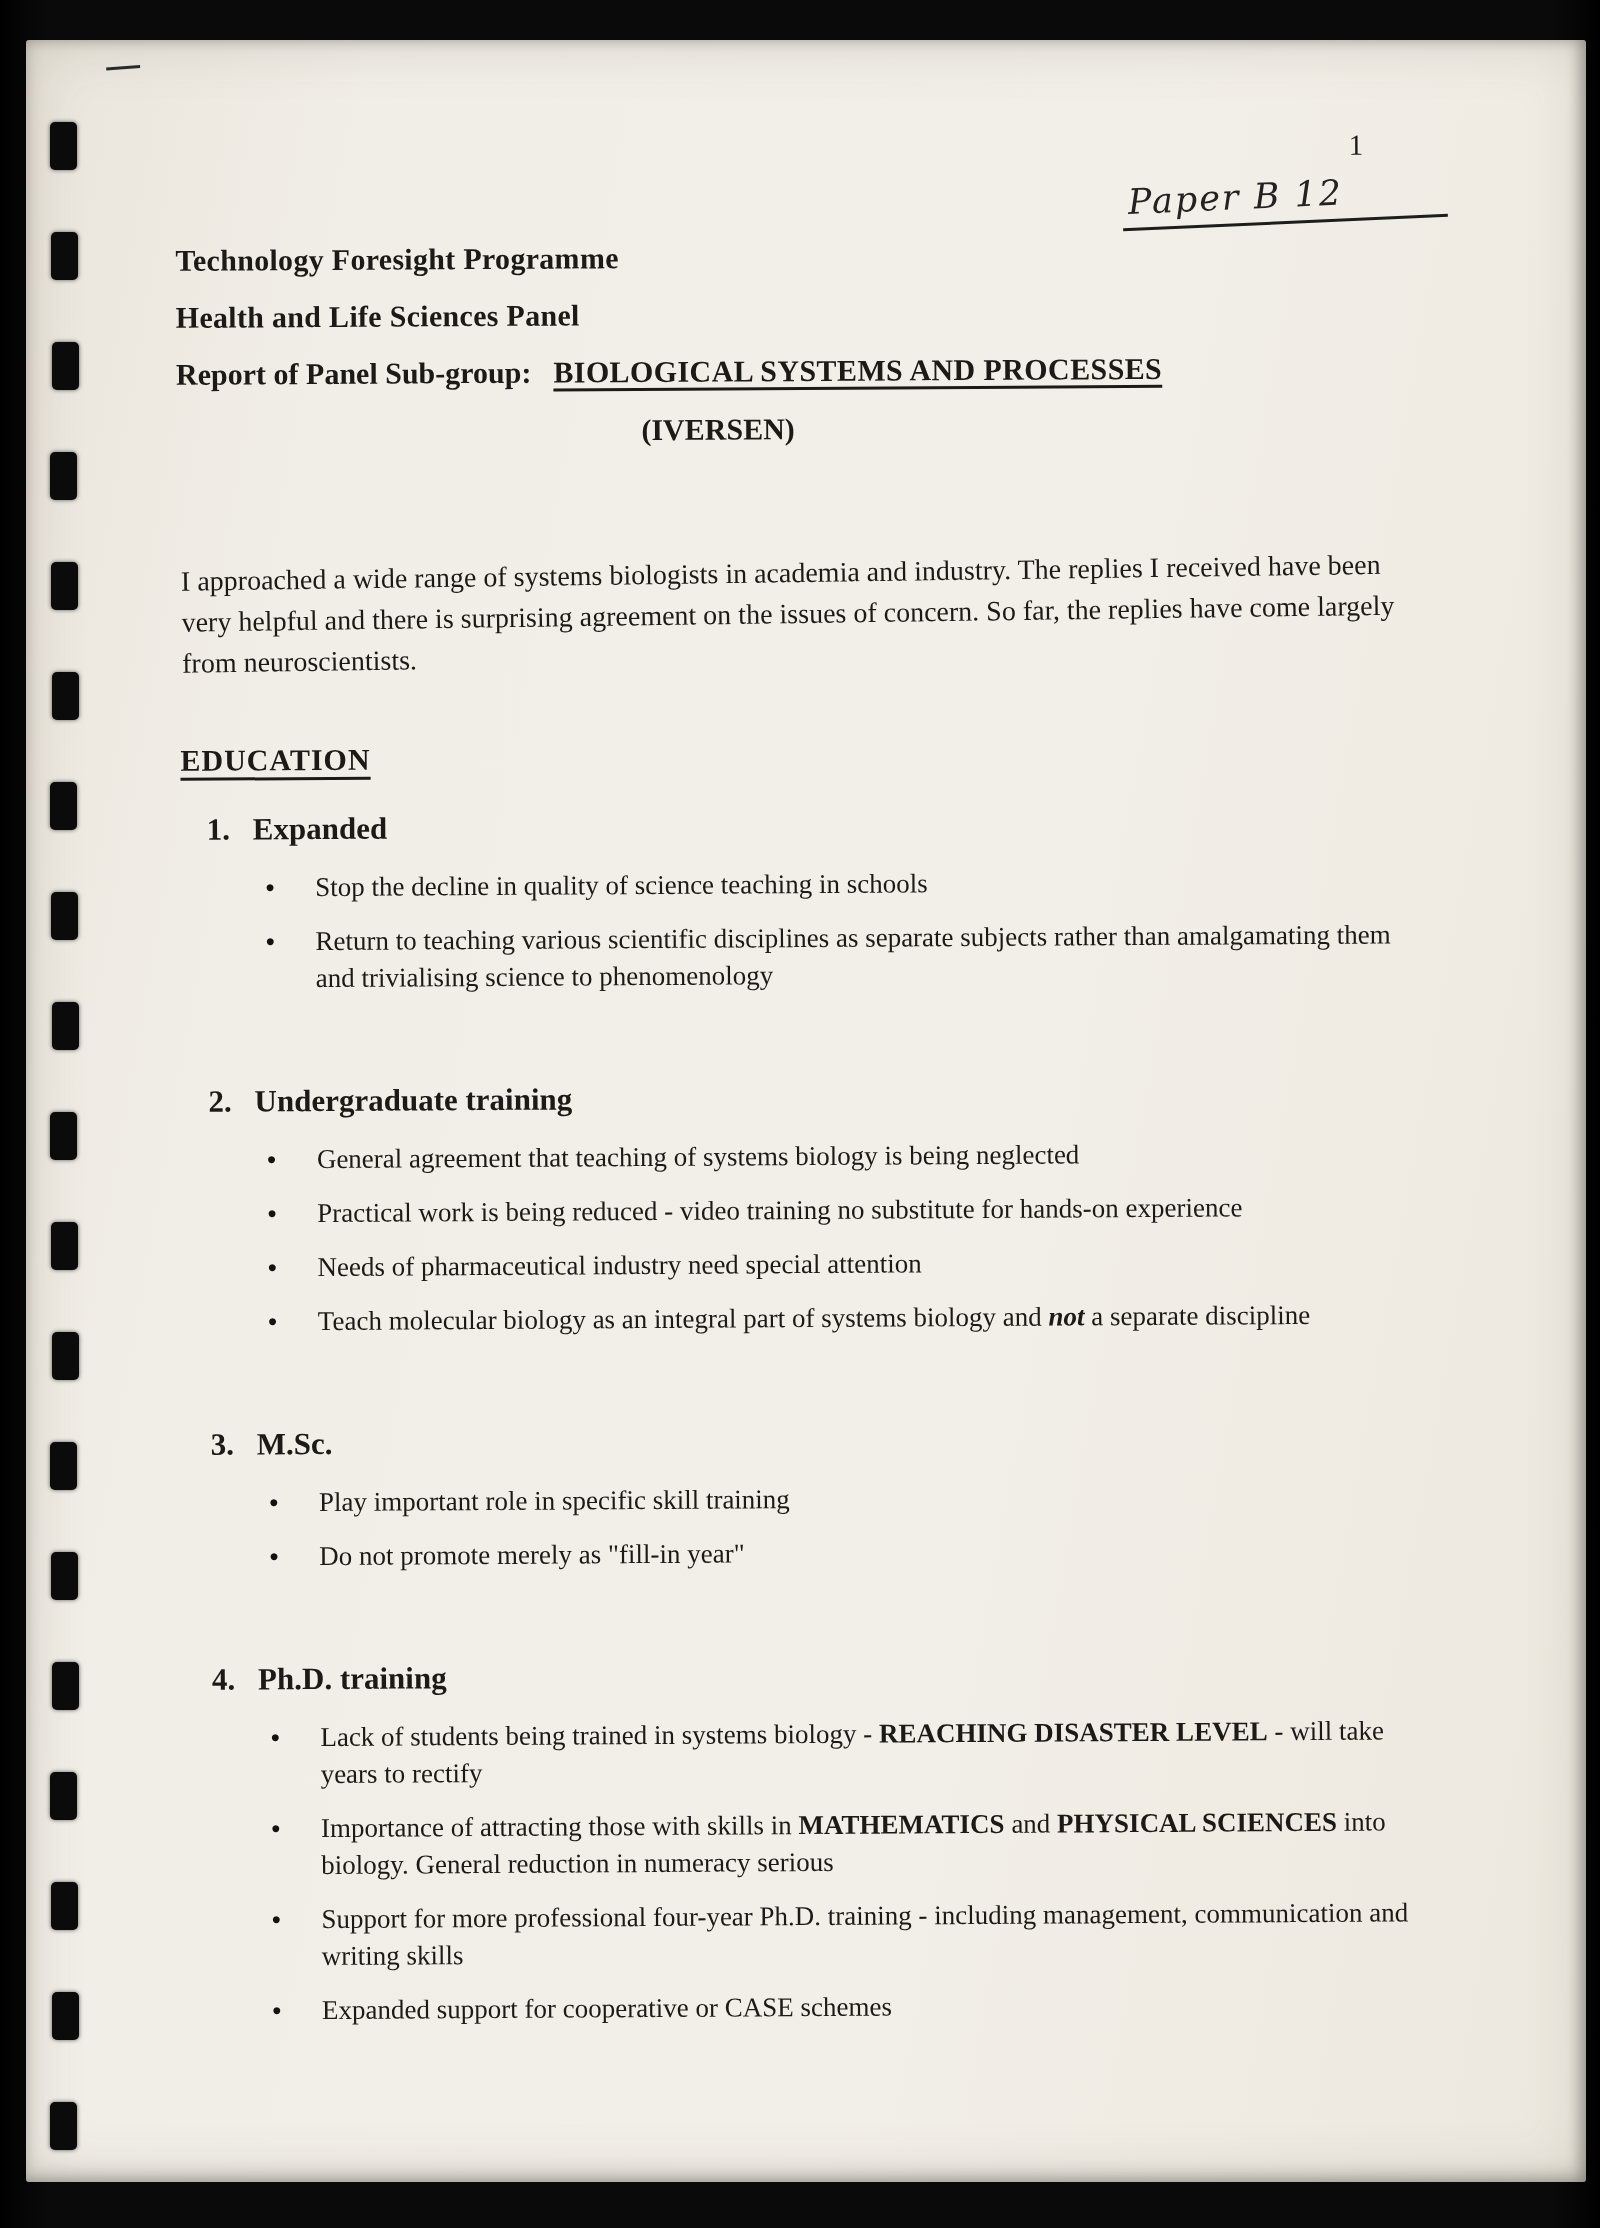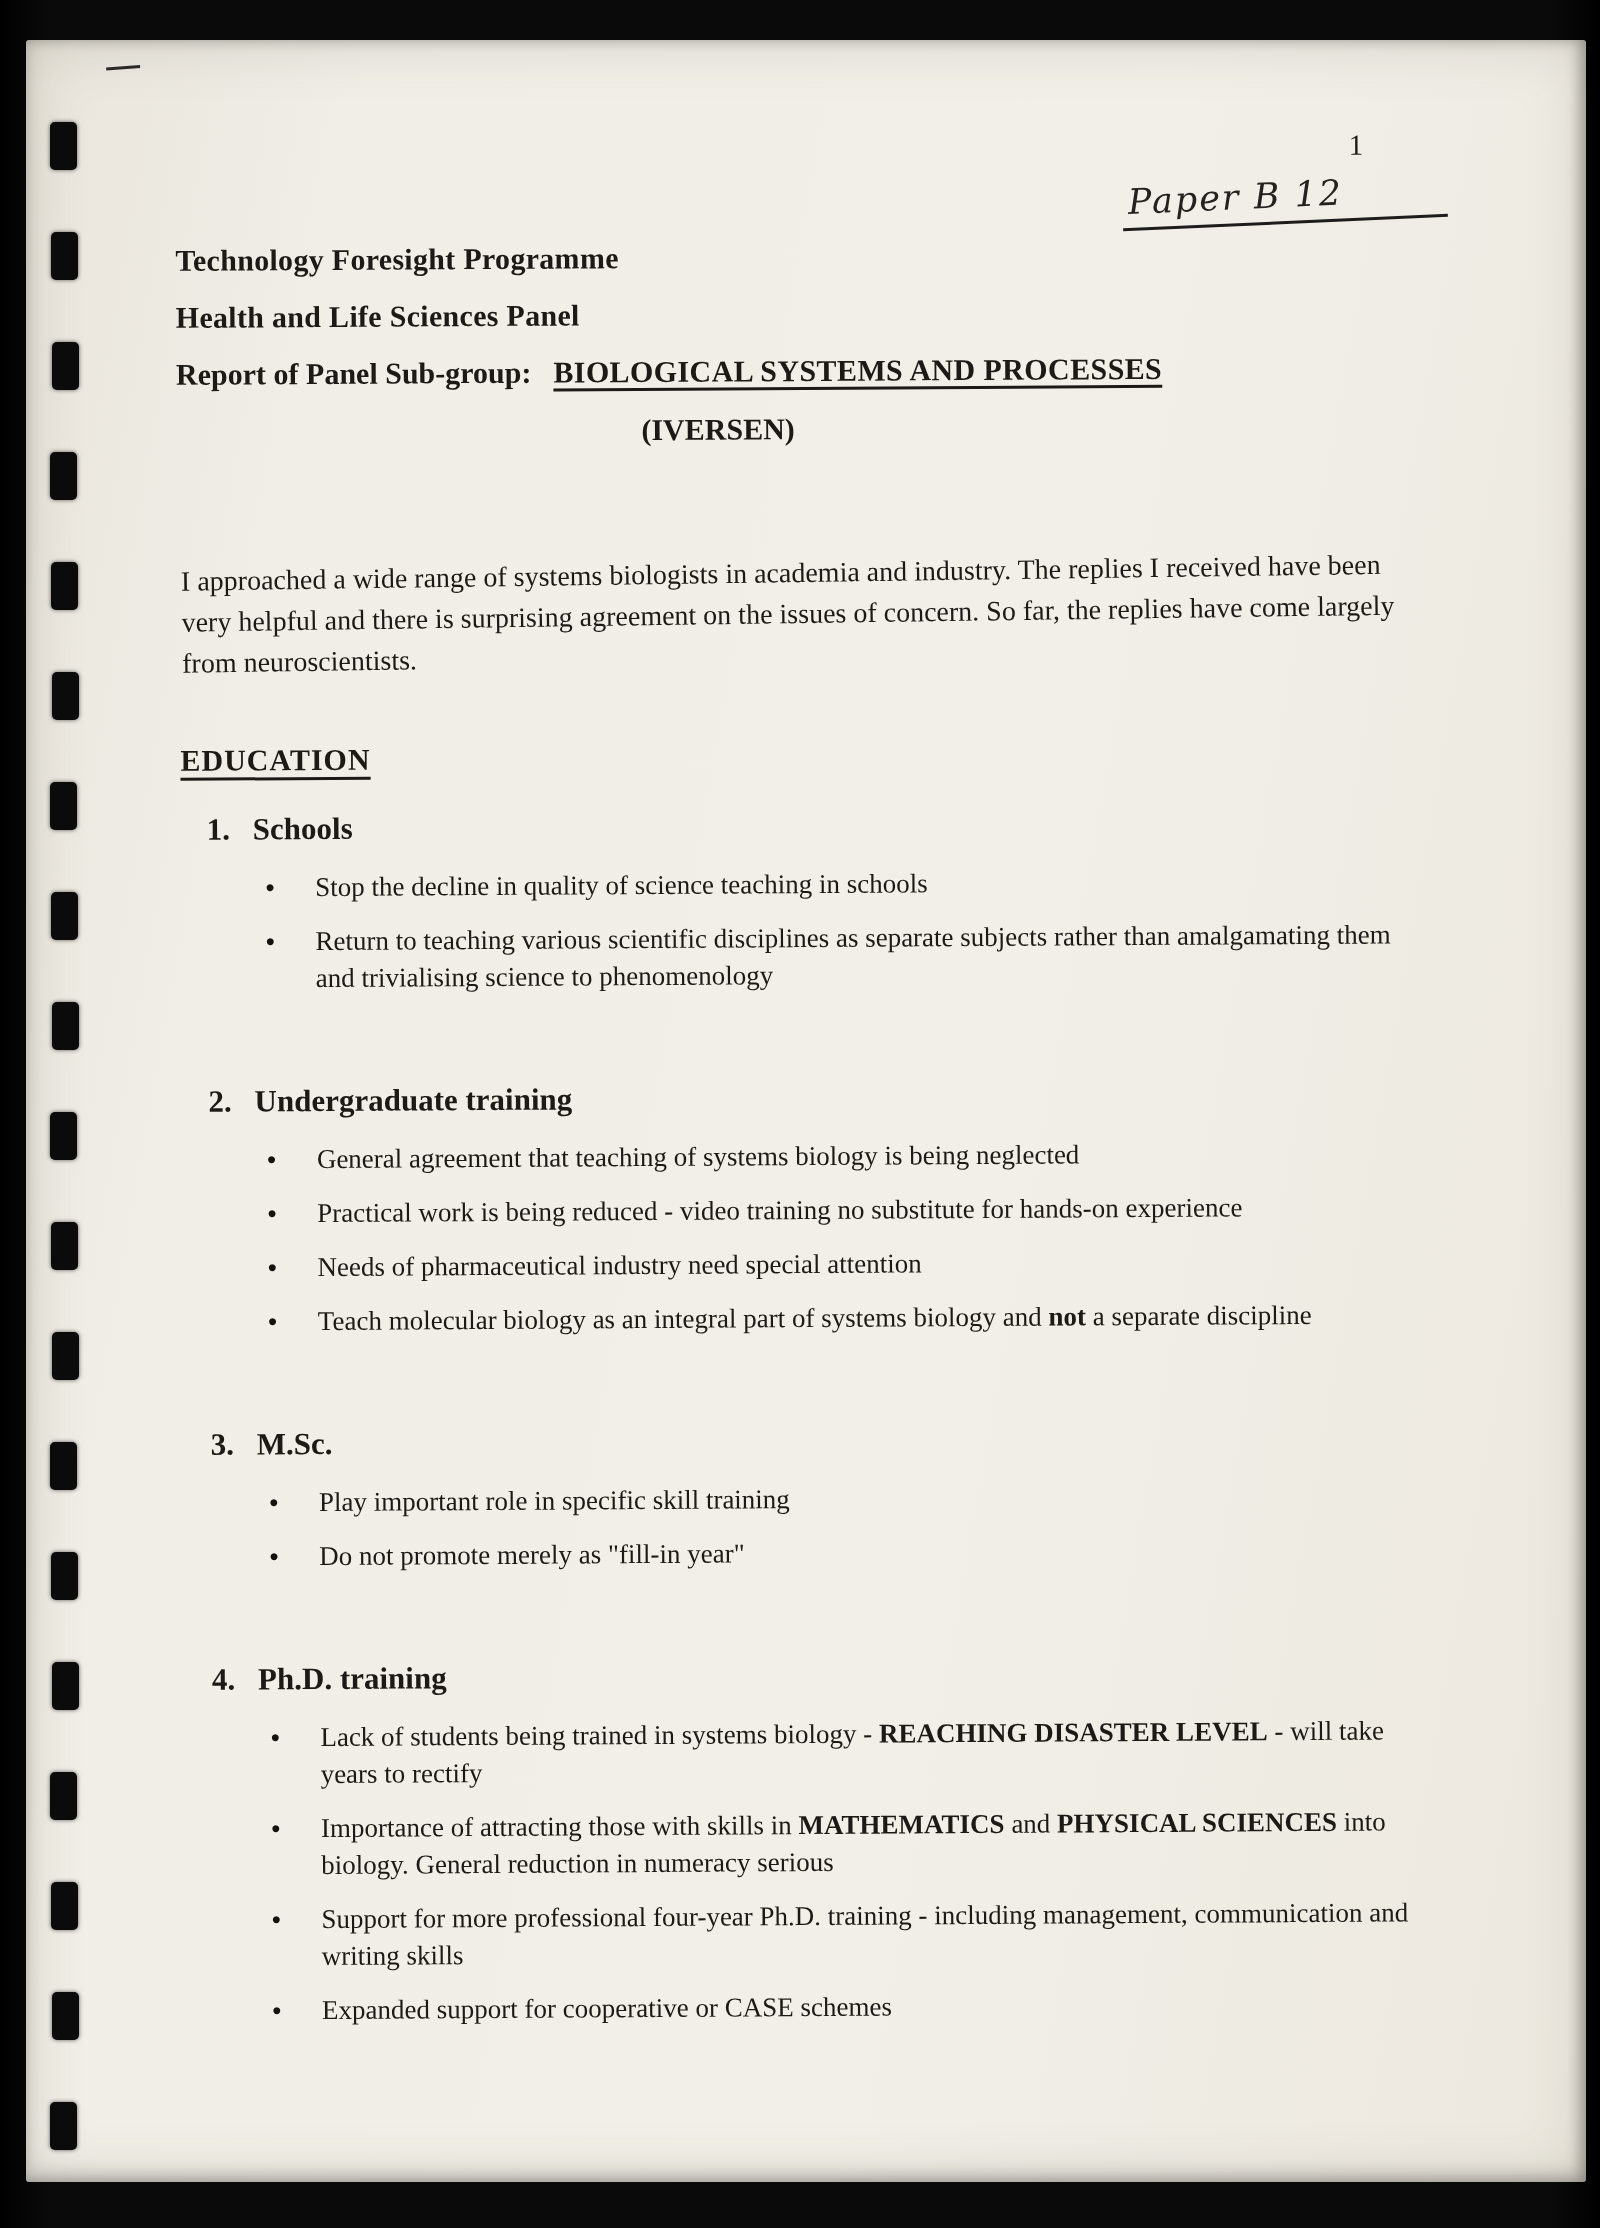--- a/index.html
+++ b/index.html
@@ -61,21 +61,21 @@
     margin:0 0 34px 0;
   }
   .section{margin-top:0;}
   .section + .section{margin-top:86px;}
   .section-heading{display:flex;padding-left:26px;font-size:31px;font-weight:bold;margin-bottom:22px;}
   .section-number{width:46px;}
   .bullet{display:flex;padding-left:84px;margin-bottom:17px;}
   .bullet-dot{width:50px;font-size:16px;padding-top:9px;color:#14120f;}
   .bullet-text{flex:1;font-size:27px;line-height:37px;}
   .b{font-weight:bold;}
-  .i{}
+  .i{font-style:italic;}
   .mc3{margin-top:92px;}
 </style>
 </head>
 <body>
 
 <div class="stage">
   <div class="paper">
     <div id="holes">
         <div class="hole" style="left: 24px; top: 82px;"></div>
         <div class="hole" style="left: 25px; top: 192px;"></div>
@@ -114,21 +114,21 @@
       </div>
 
       <div class="intro">I approached a wide range of systems biologists in academia and industry. The replies I received have been very helpful and there is surprising agreement on the issues of concern. So far, the replies have come largely from neuroscientists.</div>
 
       <div class="sections-wrap">
         <div class="edu-heading">EDUCATION</div>
         <div id="section-list">
             <div class="section">
               <div class="section-heading">
                 <span class="section-number">1.</span>
-                <span class="section-title">Schools</span>
+                <span class="section-title">Expanded</span>
               </div>
               <div class="bullet">
                 <span class="bullet-dot">●</span>
                 <span class="bullet-text"><span>Stop the decline in quality of science teaching in schools</span></span>
               </div>
               <div class="bullet">
                 <span class="bullet-dot">●</span>
                 <span class="bullet-text"><span>Return to teaching various scientific disciplines as separate subjects rather than amalgamating them and trivialising science to phenomenology</span></span>
               </div>
             </div>

